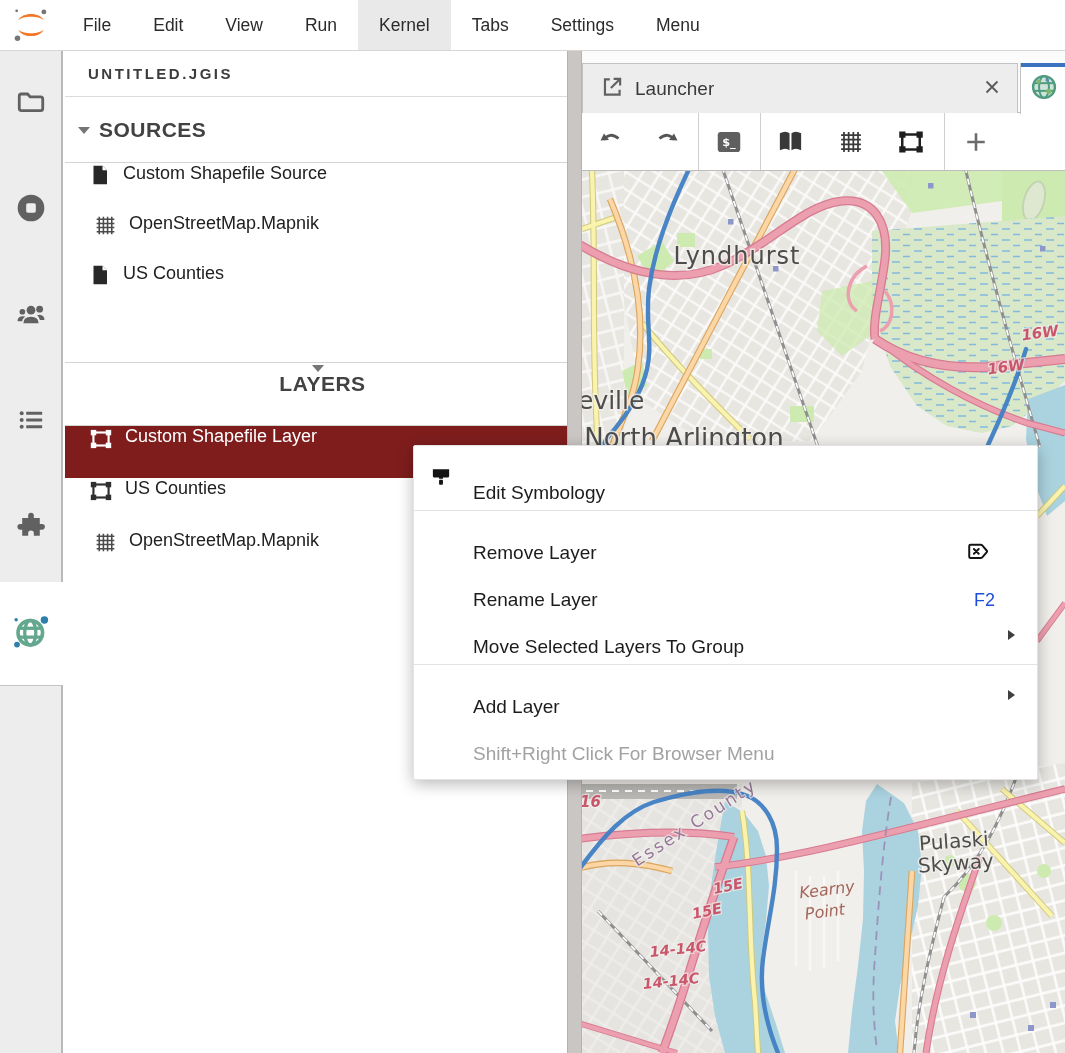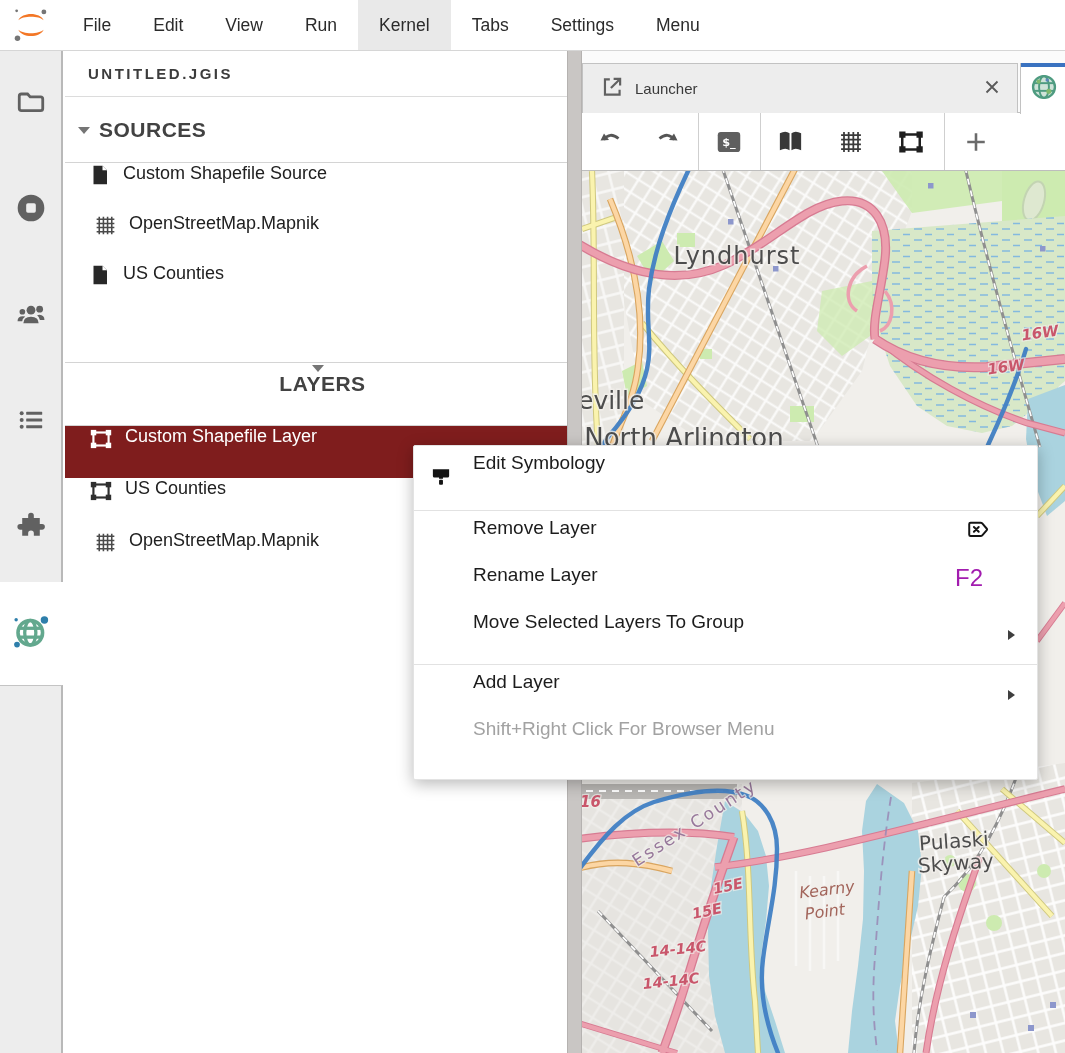--- a/index.html
+++ b/index.html
@@ -41,44 +41,44 @@
   .row-label{white-space:nowrap;}
   .panel-fill{flex:1;}
 
   
   .vdivider{width:15px;flex:none;background:#c9c6c4;border-left:1px solid #b5b2b0;border-right:1px solid #b5b2b0;box-sizing:border-box;}
 
   
   .workarea{width:483px;flex:none;display:flex;flex-direction:column;position:relative;background:#fff;}
   .tabbar{position:relative;height:62px;background:#fbfbfb;border-bottom:1px solid #c0c0c0;box-sizing:border-box;flex:none;}
   .tab-launcher{position:absolute;left:0;top:12px;width:436px;height:50px;background:#ededed;border:1px solid #c2c2c2;border-bottom:none;box-sizing:border-box;display:flex;align-items:center;padding:0 14px 0 16px;}
-  .tab-launcher .tlabel{font-size:15px;color:#3a3a3a;margin-left:10px;}
+  .tab-launcher .tlabel{font-size:19px;color:#3a3a3a;margin-left:10px;}
   .tab-launcher .spacer{flex:1;}
   .tab-map{position:absolute;left:438px;top:12px;width:45px;height:51px;background:#fff;border-left:1px solid #c2c2c2;box-sizing:border-box;z-index:2;display:flex;align-items:center;padding-left:8px;overflow:hidden;}
   .tab-map .accent{position:absolute;top:0;left:0;right:0;height:4px;background:#3a72c0;}
   .toolbar{height:58px;background:#fff;border-bottom:1px solid #bdbdbd;box-sizing:border-box;display:flex;align-items:center;flex:none;}
   .tb-btn{display:flex;align-items:center;justify-content:center;width:34px;height:40px;color:#4f4f4f;}
   .tb-sep{width:1px;height:100%;background:#cfcfcf;flex:none;}
   .mapwrap{flex:1;position:relative;overflow:hidden;background:#f1efeb;}
   .mapwrap svg{display:block;}
 
   
   text{font-family:"DejaVu Sans","Liberation Sans",sans-serif;}
   .lbl-place{fill:#4d4d4d;paint-order:stroke;stroke:rgba(241,239,235,.8);stroke-width:3px;}
   .lbl-ref{fill:#c9566b;font-weight:bold;font-style:italic;paint-order:stroke;stroke:rgba(241,239,235,.7);stroke-width:2.5px;}
   .lbl-county{fill:#97789b;letter-spacing:2.5px;paint-order:stroke;stroke:rgba(241,239,235,.7);stroke-width:2.5px;}
   .lbl-spot{fill:#a2655b;paint-order:stroke;stroke:rgba(241,239,235,.75);stroke-width:2.5px;}
 
   
   .ctx{position:absolute;left:413px;top:445px;width:625px;box-sizing:border-box;background:#fff;border:1px solid #e3e3e3;border-radius:2px;box-shadow:0 4px 16px rgba(0,0,0,.28);z-index:50;padding:6px 0 14px 0;font-size:19px;color:#1c1c1c;}
-  .ctx-item{position:relative;height:47px;display:flex;align-items:flex-start;padding:0 22px 0 59px;}
+  .ctx-item{position:relative;height:47px;display:flex;align-items:flex-end;padding:0 22px 0 59px;}
   .ctx-item.first{height:52px;}
   .ctx-item .licon{position:absolute;left:14px;top:50%;transform:translateY(-50%);display:flex;}
   .ctx-item .grow{flex:1;}
-  .ctx-item .shortcut{font-size:24px;color:#a21caf;margin-right:32px;}
+  .ctx-item .shortcut{font-size:18px;color:#1d4ed8;margin-right:20px;}
   .ctx-item .ricon{margin-right:24px;display:flex;}
   .ctx-item .subarrow{position:absolute;right:22px;top:50%;transform:translateY(-50%);width:0;height:0;border-top:5.5px solid transparent;border-bottom:5.5px solid transparent;border-left:7px solid #3f3f3f;}
   .ctx-item.disabled{color:#a2a2a2;}
   .ctx-div{height:1px;background:#e2e2e2;margin:6px 0;}
 </style>
 </head>
 <body>
 
 <div id="app">
 

